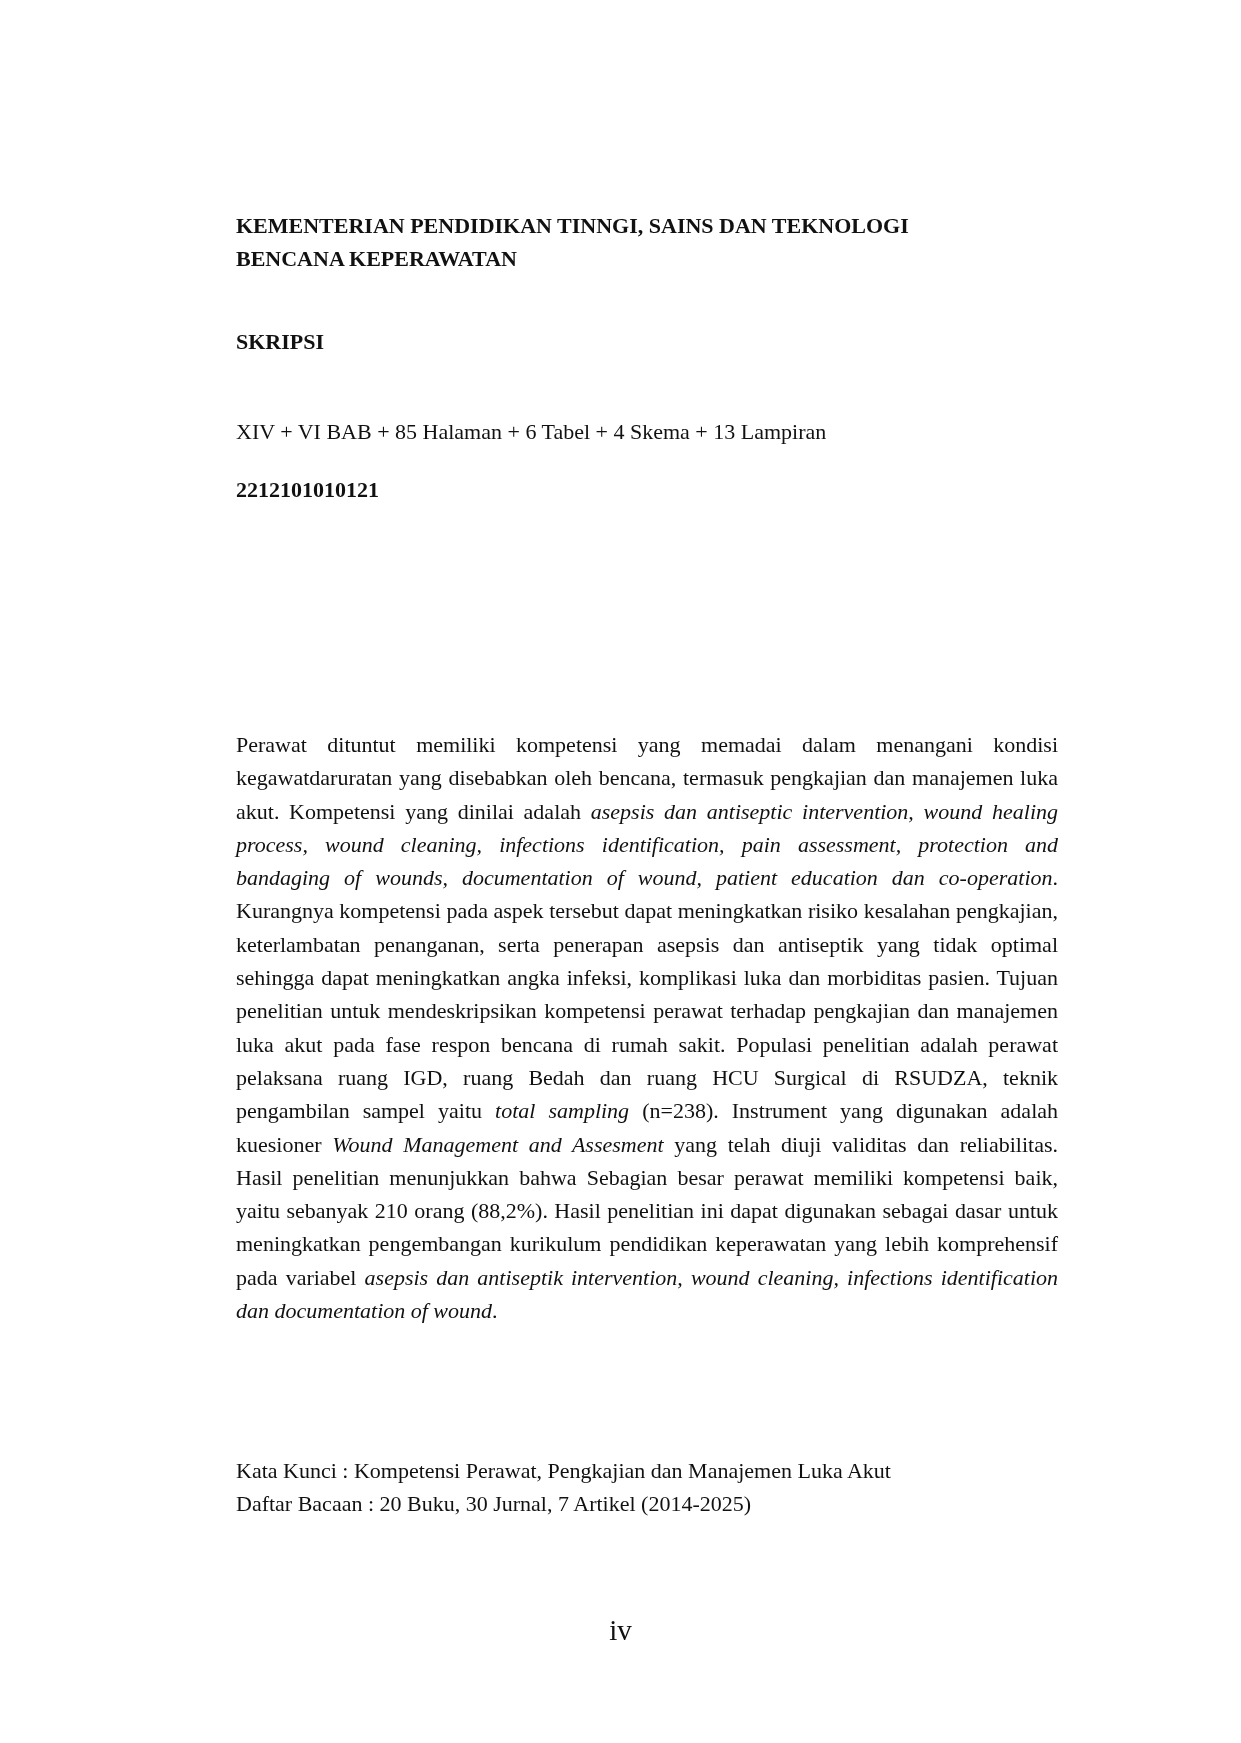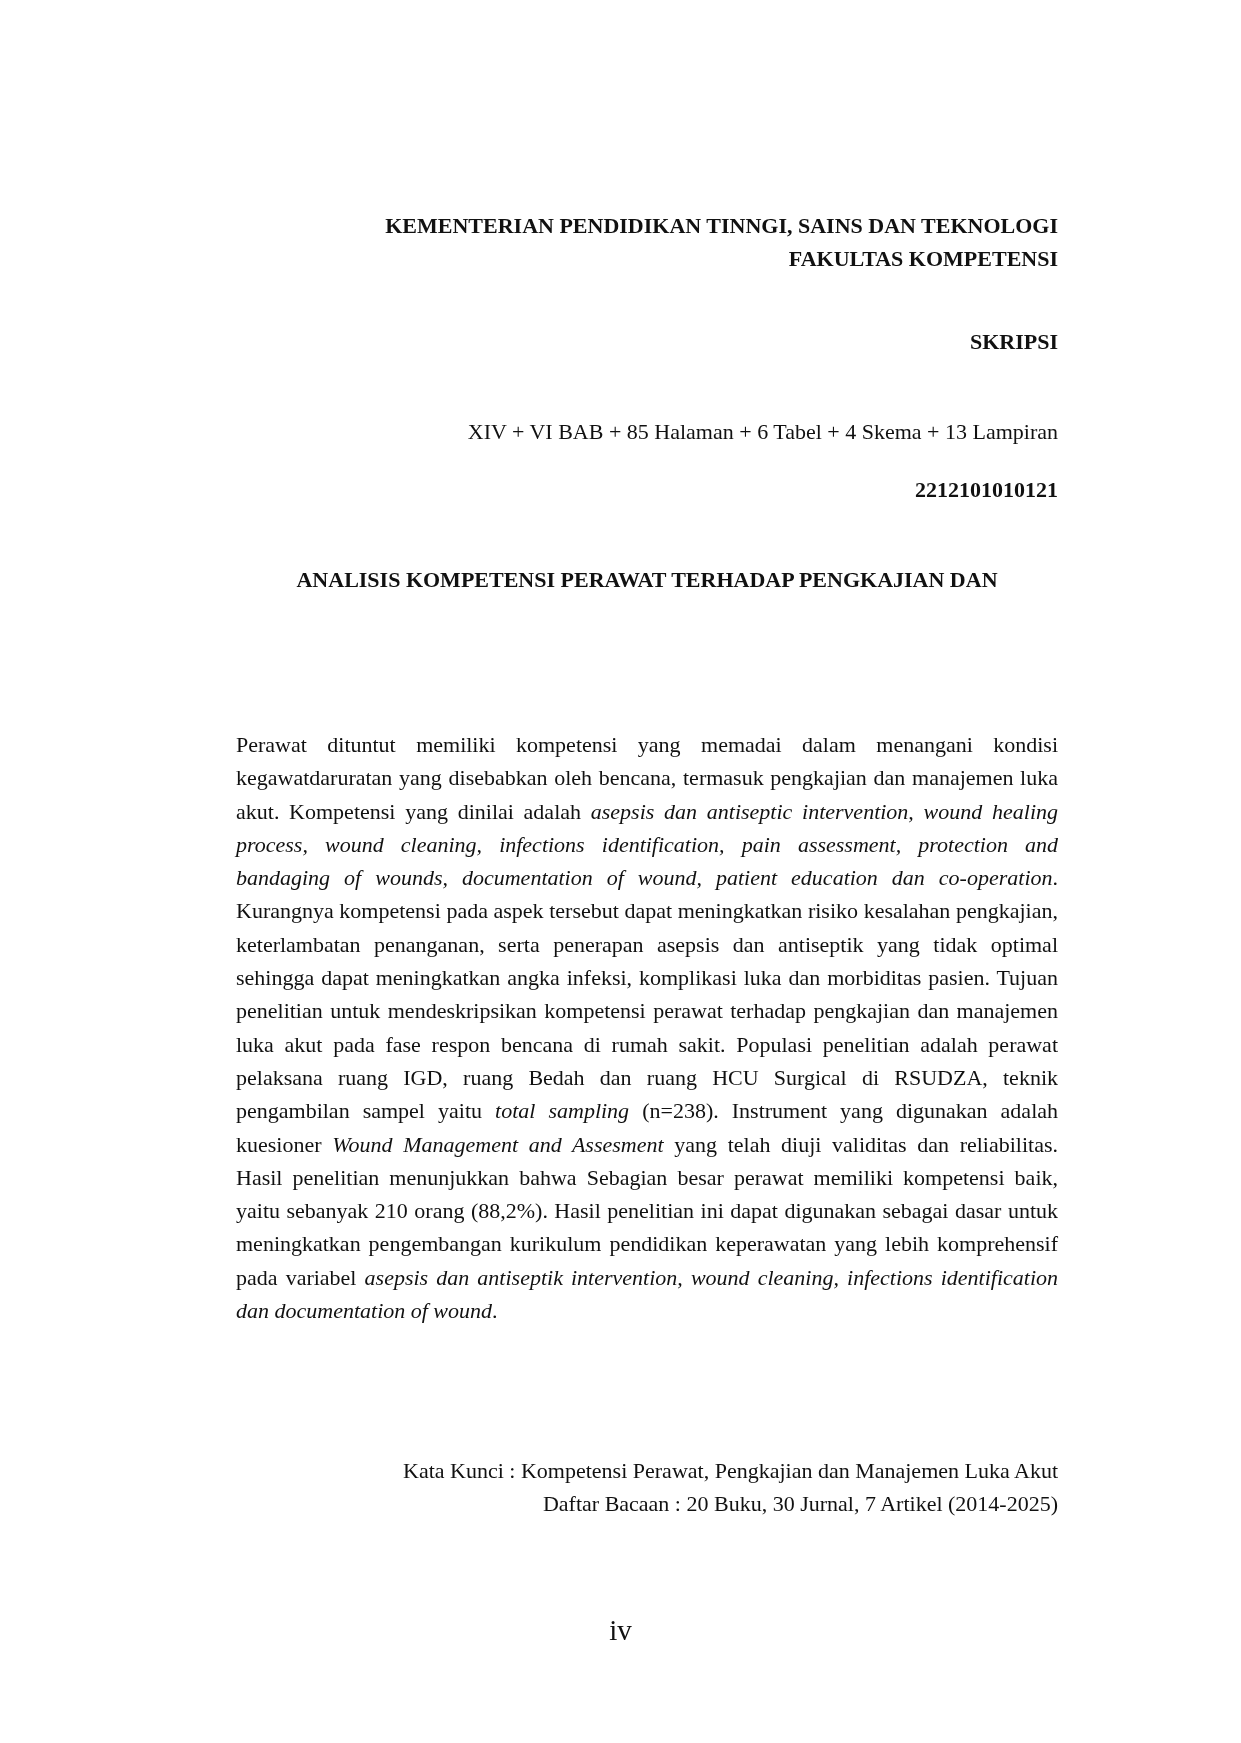--- a/index.html
+++ b/index.html
@@ -1,49 +1,48 @@
 <!DOCTYPE html>
 <html><head>
   <meta charset="utf-8">
   <style>
     html, body { margin: 0; padding: 0; background: #ffffff; }
     body { width: 1241px; height: 1743px; position: relative; overflow: hidden;
       font-family: "Liberation Serif", "DejaVu Serif", serif; color: #111; }
     .page { position: absolute; left: 236px; top: 0; width: 822px; }
-    .line { font-size: 22px; line-height: 33px; margin: 0; white-space: nowrap; text-align: right; }
+    .line { font-size: 22px; line-height: 33px; margin: 0; white-space: nowrap; }
     .bold { font-weight: bold; }
     .center { text-align: center; white-space: normal; }
     .block { position: absolute; left: 0; width: 822px; }
     .para { font-size: 22px; line-height: 33.3px; text-align: justify; margin: 0; }
     .para i { font-style: italic; }
     .page-num { position: absolute; top: 1614px; left: 0; width: 1241px; text-align: center; font-size: 29px; }
   </style>
 </head>
 <body>
 
 <div class="page">
   <div class="block" style="top:209px;">
     <p class="line bold">KEMENTERIAN PENDIDIKAN TINNGI, SAINS DAN TEKNOLOGI</p>
-    <p class="line bold">FAKULTAS KOMPETENSI</p>
+    <p class="line bold">BENCANA KEPERAWATAN</p>
   </div>
 
   <div class="block" style="top:325px;">
     <p class="line bold">SKRIPSI</p>
   </div>
 
   <div class="block" style="top:415px;">
     <p class="line">XIV + VI BAB + 85 Halaman + 6 Tabel + 4 Skema + 13 Lampiran</p>
   </div>
 
   <div class="block" style="top:473px;">
     <p class="line bold">2212101010121</p>
   </div>
 
   <div class="block" style="top:563px;">
-    <p class="line bold center">ANALISIS KOMPETENSI PERAWAT TERHADAP PENGKAJIAN DAN</p>
   </div>
 
   <div class="block" style="top:728px;">
     <p class="para" id="abstract-body"><span>Perawat dituntut memiliki kompetensi yang memadai dalam menangani kondisi kegawatdaruratan yang disebabkan oleh bencana, termasuk pengkajian dan manajemen luka akut. Kompetensi yang dinilai adalah </span><i>asepsis dan antiseptic intervention, wound healing process, wound cleaning, infections identification, pain assessment, protection and bandaging of wounds, documentation of wound, patient education dan co-operation</i><span>. Kurangnya kompetensi pada aspek tersebut dapat meningkatkan risiko kesalahan pengkajian, keterlambatan penanganan, serta penerapan asepsis dan antiseptik yang tidak optimal sehingga dapat meningkatkan angka infeksi, komplikasi luka dan morbiditas pasien. Tujuan penelitian untuk mendeskripsikan kompetensi perawat terhadap pengkajian dan manajemen luka akut pada fase respon bencana di rumah sakit. Populasi penelitian adalah perawat pelaksana ruang IGD, ruang Bedah dan ruang HCU Surgical di RSUDZA, teknik pengambilan sampel yaitu </span><i>total sampling</i><span> (n=238). Instrument yang digunakan adalah kuesioner </span><i>Wound Management and Assesment</i><span> yang telah diuji validitas dan reliabilitas. Hasil penelitian menunjukkan bahwa Sebagian besar perawat memiliki kompetensi baik, yaitu sebanyak 210 orang (88,2%). Hasil penelitian ini dapat digunakan sebagai dasar untuk meningkatkan pengembangan kurikulum pendidikan keperawatan yang lebih komprehensif pada variabel </span><i>asepsis dan antiseptik intervention, wound cleaning, infections identification dan documentation of wound</i><span>.</span></p>
   </div>
 
   <div class="block" style="top:1454px;">
     <p class="line">Kata Kunci : Kompetensi Perawat, Pengkajian dan Manajemen Luka Akut</p>
     <p class="line">Daftar Bacaan : 20 Buku, 30 Jurnal, 7 Artikel (2014-2025)</p>
   </div>

